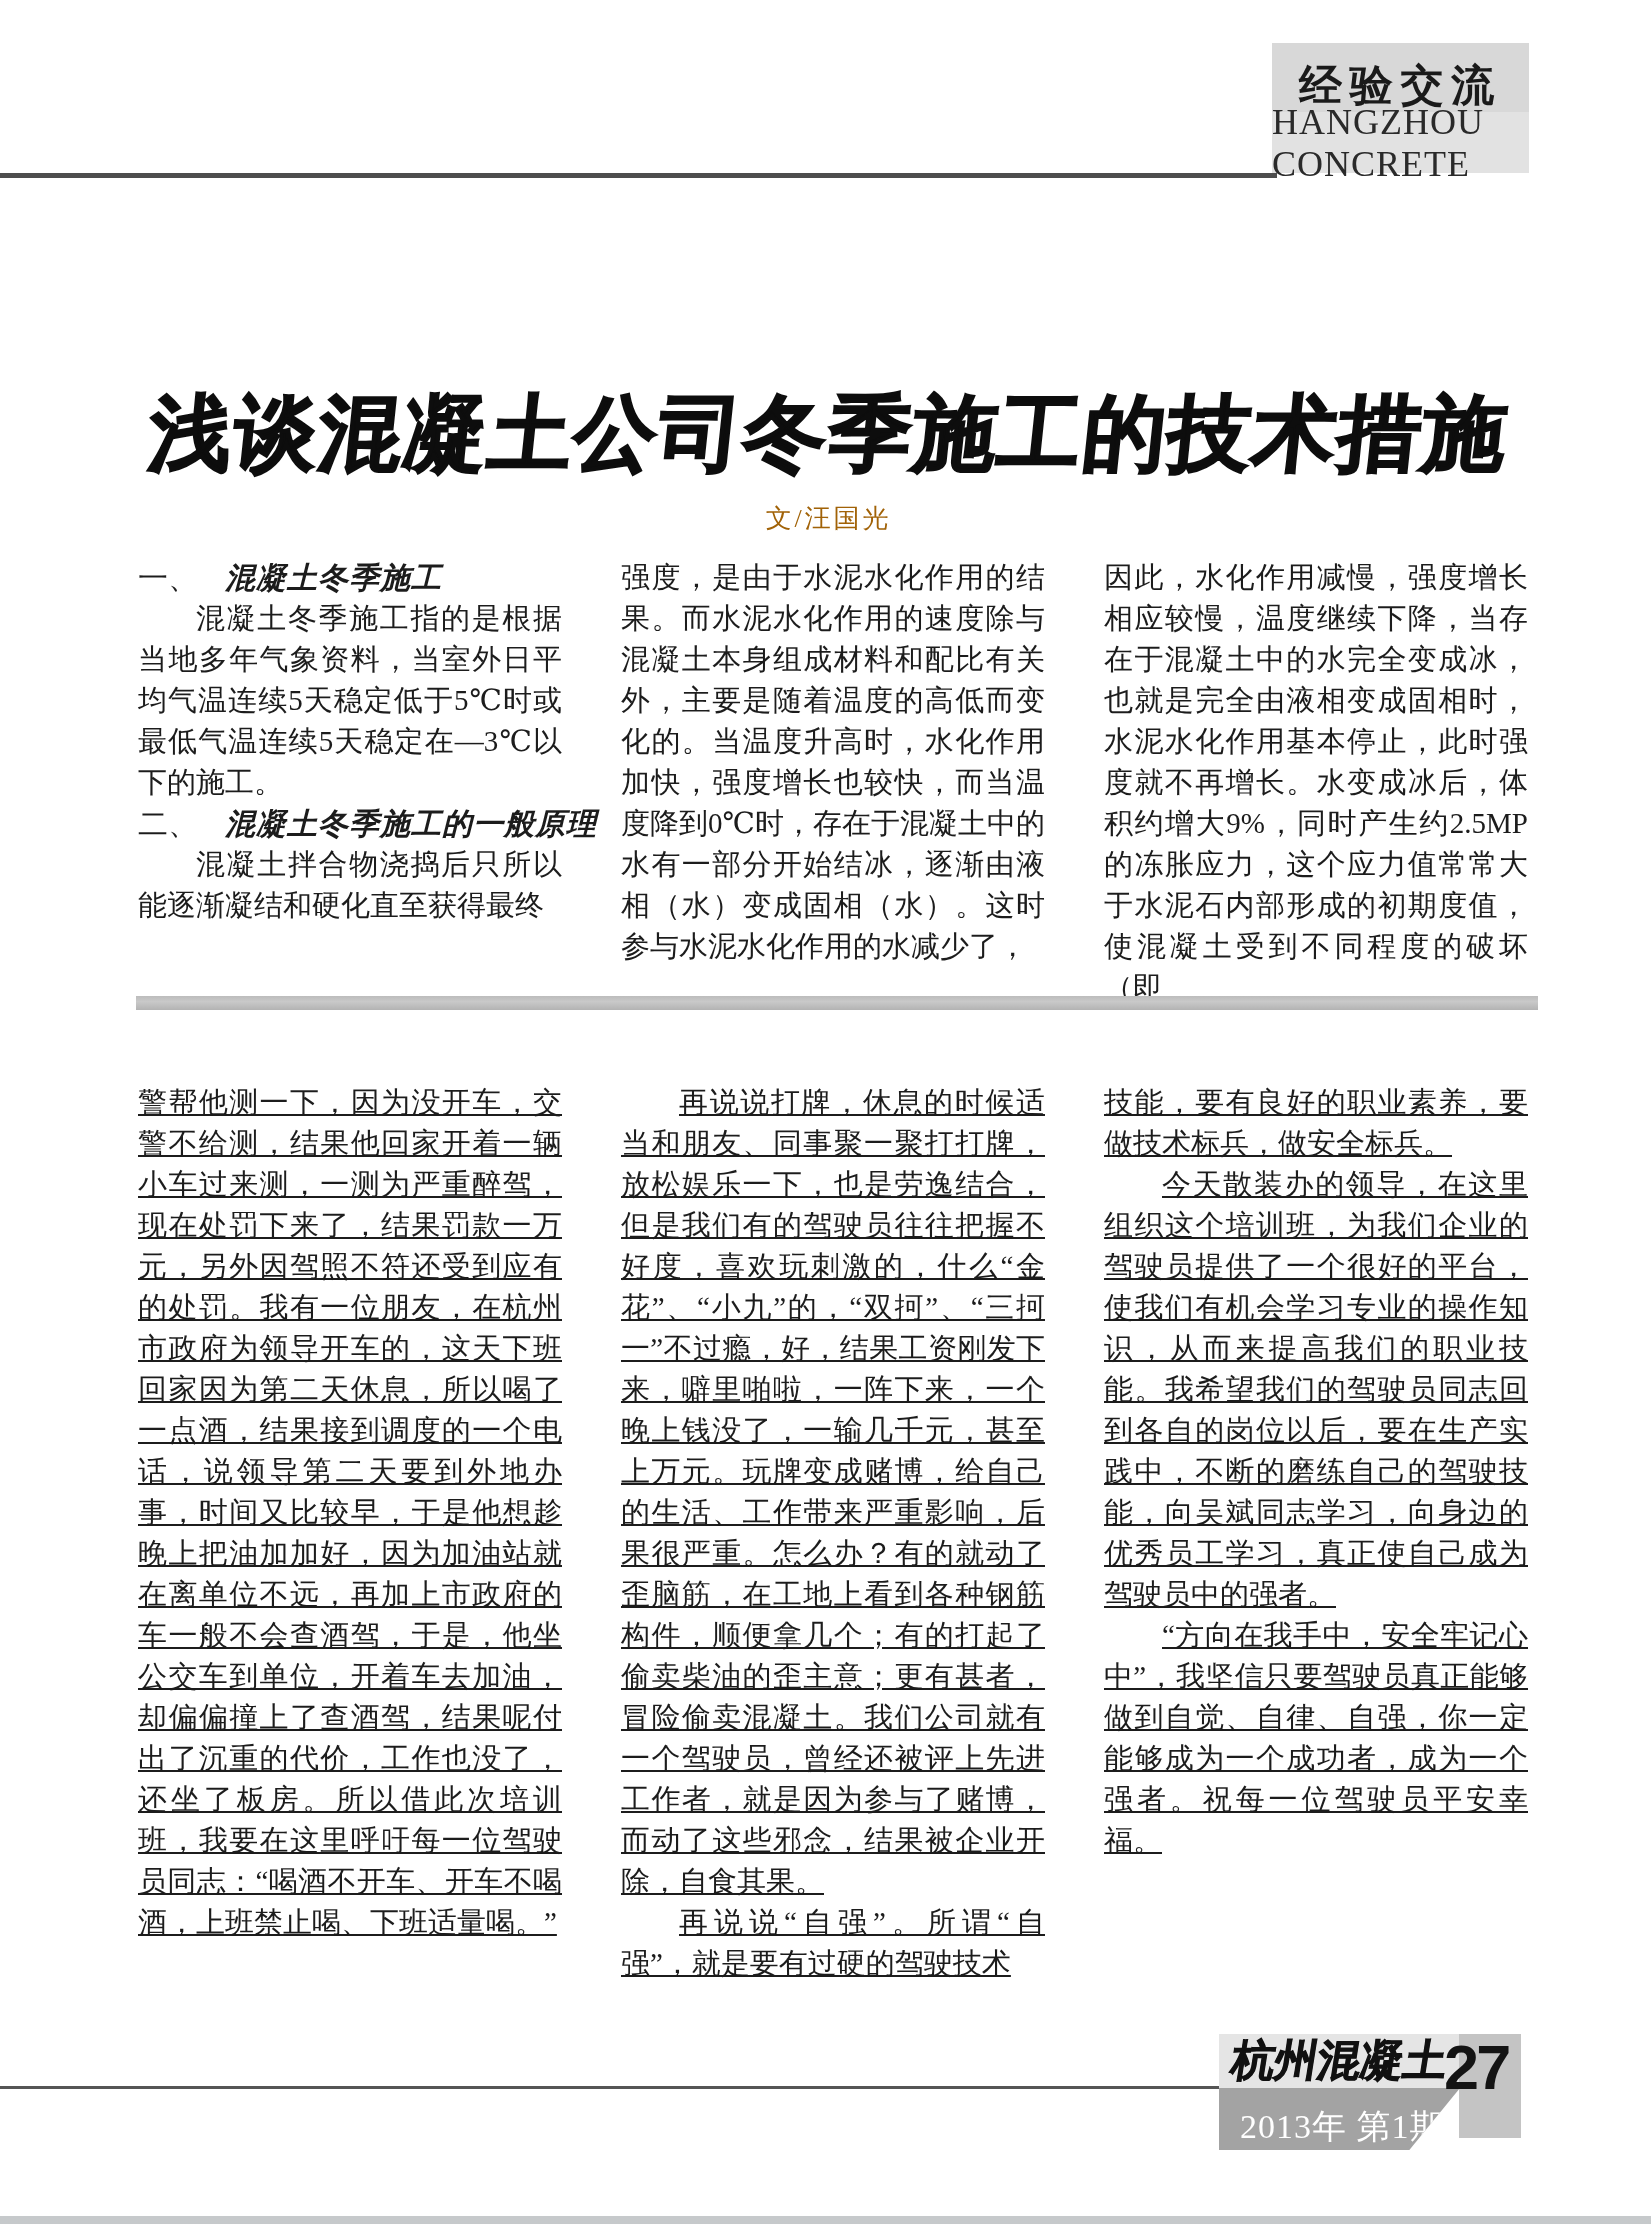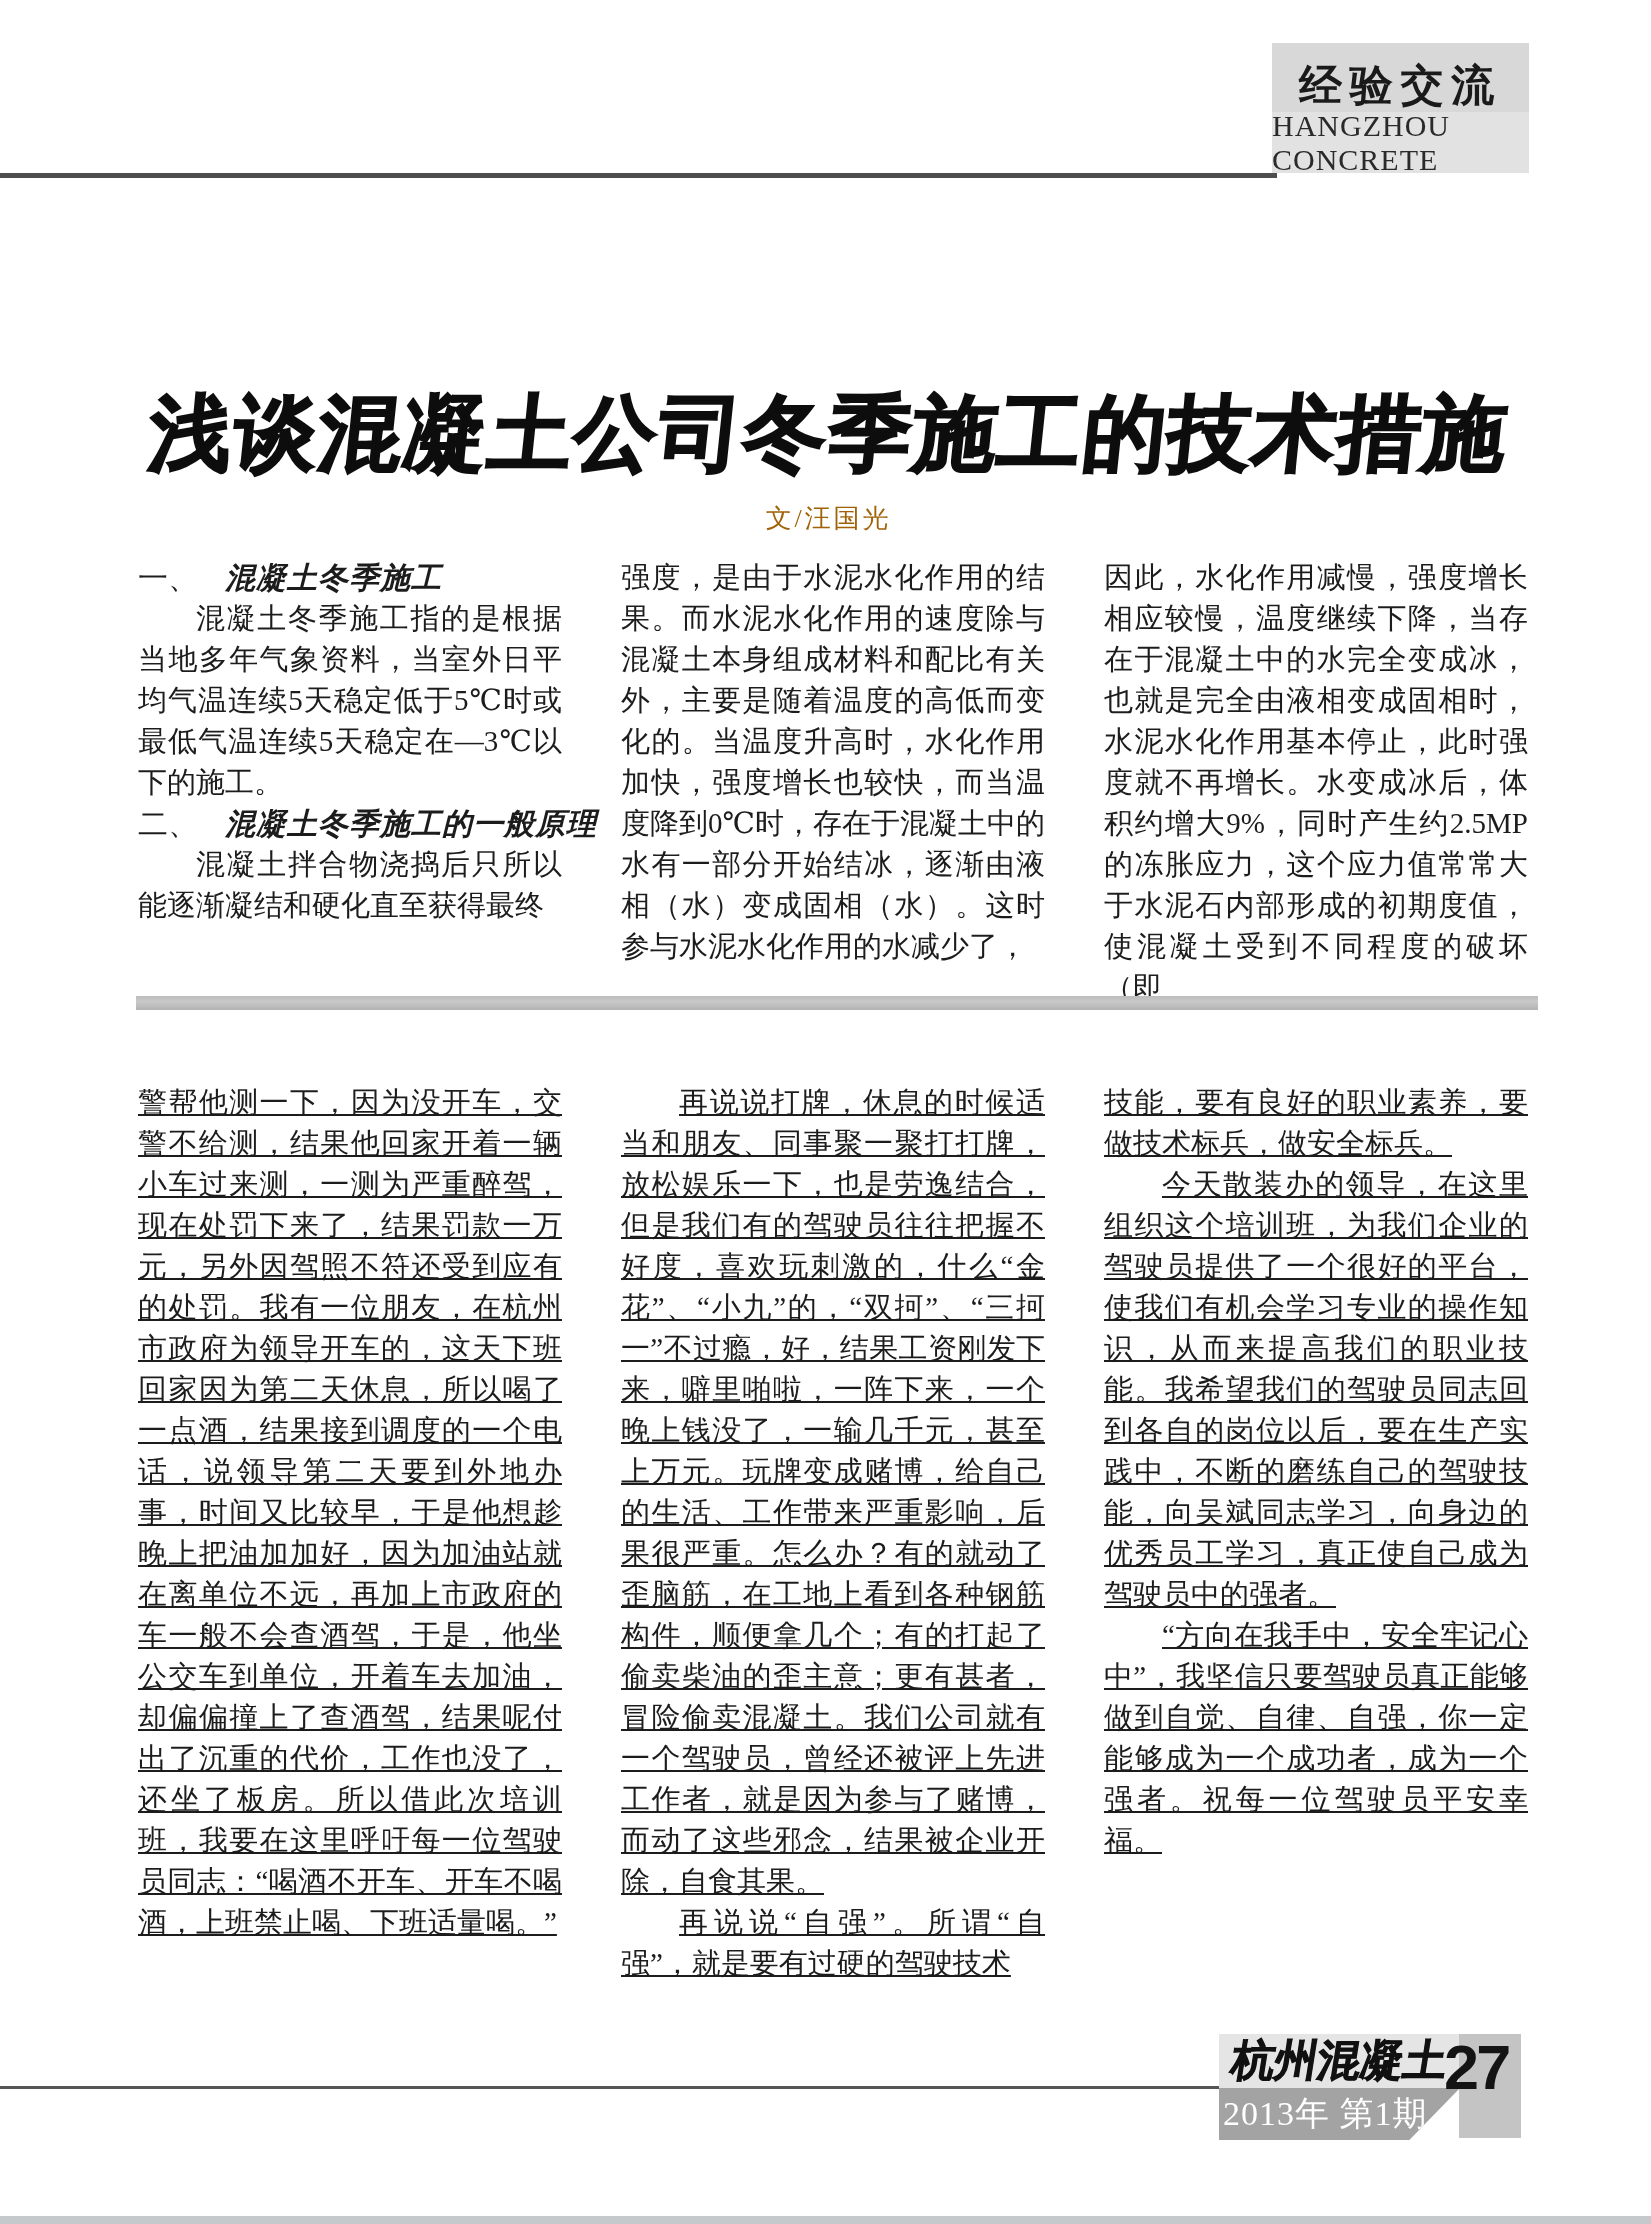--- a/index.html
+++ b/index.html
@@ -13,21 +13,21 @@
   
   .hdr-tab {
     position:absolute; left:1272px; top:43px; width:257px; height:86px;
     background:#d8d8d8; display:flex; align-items:center; justify-content:center;
     font-weight:700; font-size:43px; letter-spacing:7.8px; color:#1a1a1a;
     font-family:"Liberation Sans","DejaVu Sans",sans-serif;
   }
   .hdr-sub {
     position:absolute; left:1272px; top:112px; width:257px; height:61px;
     background:#e2e2e2; display:flex; align-items:center; justify-content:center;
-    font-size:30px; letter-spacing:1px; color:#2a2a2a;
+    font-size:36px; letter-spacing:1px; color:#2a2a2a;
     font-family:"Liberation Serif","DejaVu Serif",serif;
   }
   .hdr-rule { position:absolute; left:0; top:173px; width:1277px; height:4.9px; background:#4d4d4d; }
 
   
   .title {
     position:absolute; left:130px; top:377px; width:1397px; height:118px;
     font-size:83px; line-height:115px; font-weight:900; text-align:center;
     letter-spacing:1.9px; transform:skewX(-6deg);
     -webkit-text-stroke:1.9px #0d0d0d; color:#0d0d0d; white-space:nowrap;
@@ -57,24 +57,24 @@
   
   .ftr-rule { position:absolute; left:0; top:2086px; width:1221px; height:2.9px; background:#555; }
   .ftr-logo {
     position:absolute; left:1219px; top:2034px; width:241px; height:54px;
     background:#e5e5e5; display:flex; align-items:center; justify-content:center;
     font-size:43px; font-weight:900; transform-origin:left bottom;
     color:#111; white-space:nowrap;
   }
   .ftr-logo .cal { transform:skewX(-9deg); -webkit-text-stroke:1px #111; }
   .ftr-issue {
-    position:absolute; left:1219px; top:2088px; width:241px; height:52px;
+    position:absolute; left:1219px; top:2088px; width:241px; height:62px;
     background:#a3a3a3; clip-path:polygon(0 0,100% 0,79% 100%,0 100%);
-    display:flex; align-items:center; color:#fff;
-    font-size:34px; padding-left:4px; letter-spacing:1px; white-space:nowrap;
+    display:flex; align-items:flex-end; color:#fff;
+    font-size:34px; padding-left:21px; letter-spacing:1px; white-space:nowrap;
   }
   .ftr-pagebox { position:absolute; left:1459px; top:2034px; width:62px; height:104px; background:#c4c4c4; }
   .ftr-pagenum {
     position:absolute; left:1444px; top:2024px; width:93px; height:87px;
     font-family:"Liberation Sans","DejaVu Sans",sans-serif;
     font-size:63px; font-weight:700; color:#141414; letter-spacing:-2.9px; line-height:87px;
   }
   .page-bottom-edge { position:absolute; left:0; top:2216px; width:1652px; height:7.8px; background:#c6c9cb; }
 </style>
 </head>

